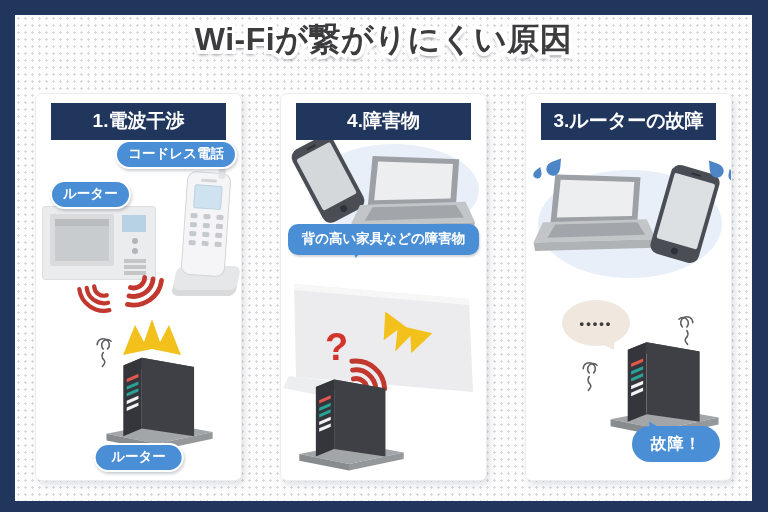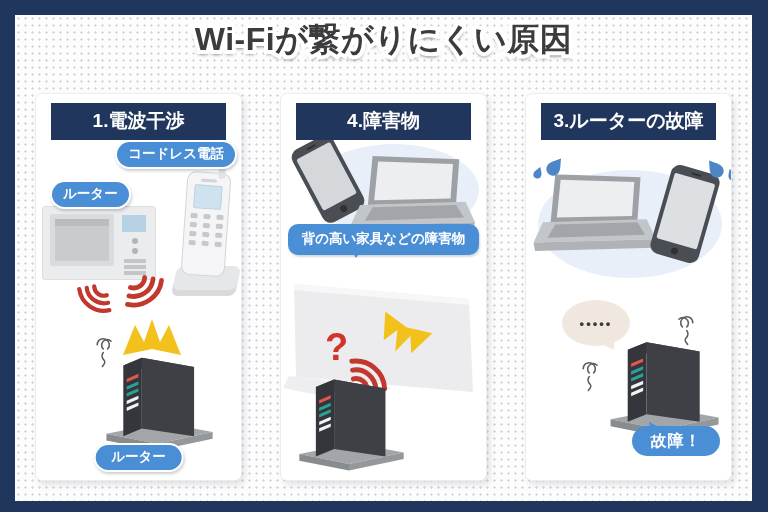--- a/index.html
+++ b/index.html
@@ -58,21 +58,21 @@
     border-radius:10px;text-align:center;font-size:13.5px;font-weight:700;line-height:1.3;
     padding:6px 2px 7px;z-index:6;box-shadow:1px 2px 2px rgba(50,60,80,.2);}
   .note .tail{position:absolute;bottom:-11px;left:60px;width:0;height:0;
     border:8px solid transparent;border-top:13px solid var(--badge-blue);transform:rotate(8deg);}
   .qmark{position:absolute;left:44px;top:232px;font-size:38px;font-weight:800;color:#d2342c;z-index:5;}
   .think{position:absolute;left:36px;top:206px;width:68px;height:46px;background:#f0e7de;
     border-radius:50%;display:flex;align-items:center;justify-content:center;z-index:5;}
   .think .dots{font-size:13px;font-weight:700;letter-spacing:2px;color:#3c3c3c;}
   .think .tail{position:absolute;bottom:-12px;right:9px;width:0;height:0;
     border:8px solid transparent;border-top:12px solid #f0e7de;transform:rotate(-32deg);}
-  .fail{position:absolute;left:106px;top:332px;width:88px;height:30px;background:var(--badge-blue);
+  .fail{position:absolute;left:106px;top:332px;width:88px;height:36px;background:var(--badge-blue);
     border-radius:18px;display:flex;align-items:center;justify-content:center;z-index:6;}
   .fail .txt{color:#fff;font-size:16px;font-weight:800;letter-spacing:1px;}
   .fail .tail{position:absolute;top:-12px;left:12px;width:0;height:0;
     border:7px solid transparent;border-bottom:14px solid var(--badge-blue);transform:rotate(-32deg);}
   .abs{position:absolute;}
   svg{display:block;overflow:visible;}
 </style>
 </head>
 <body>
 

